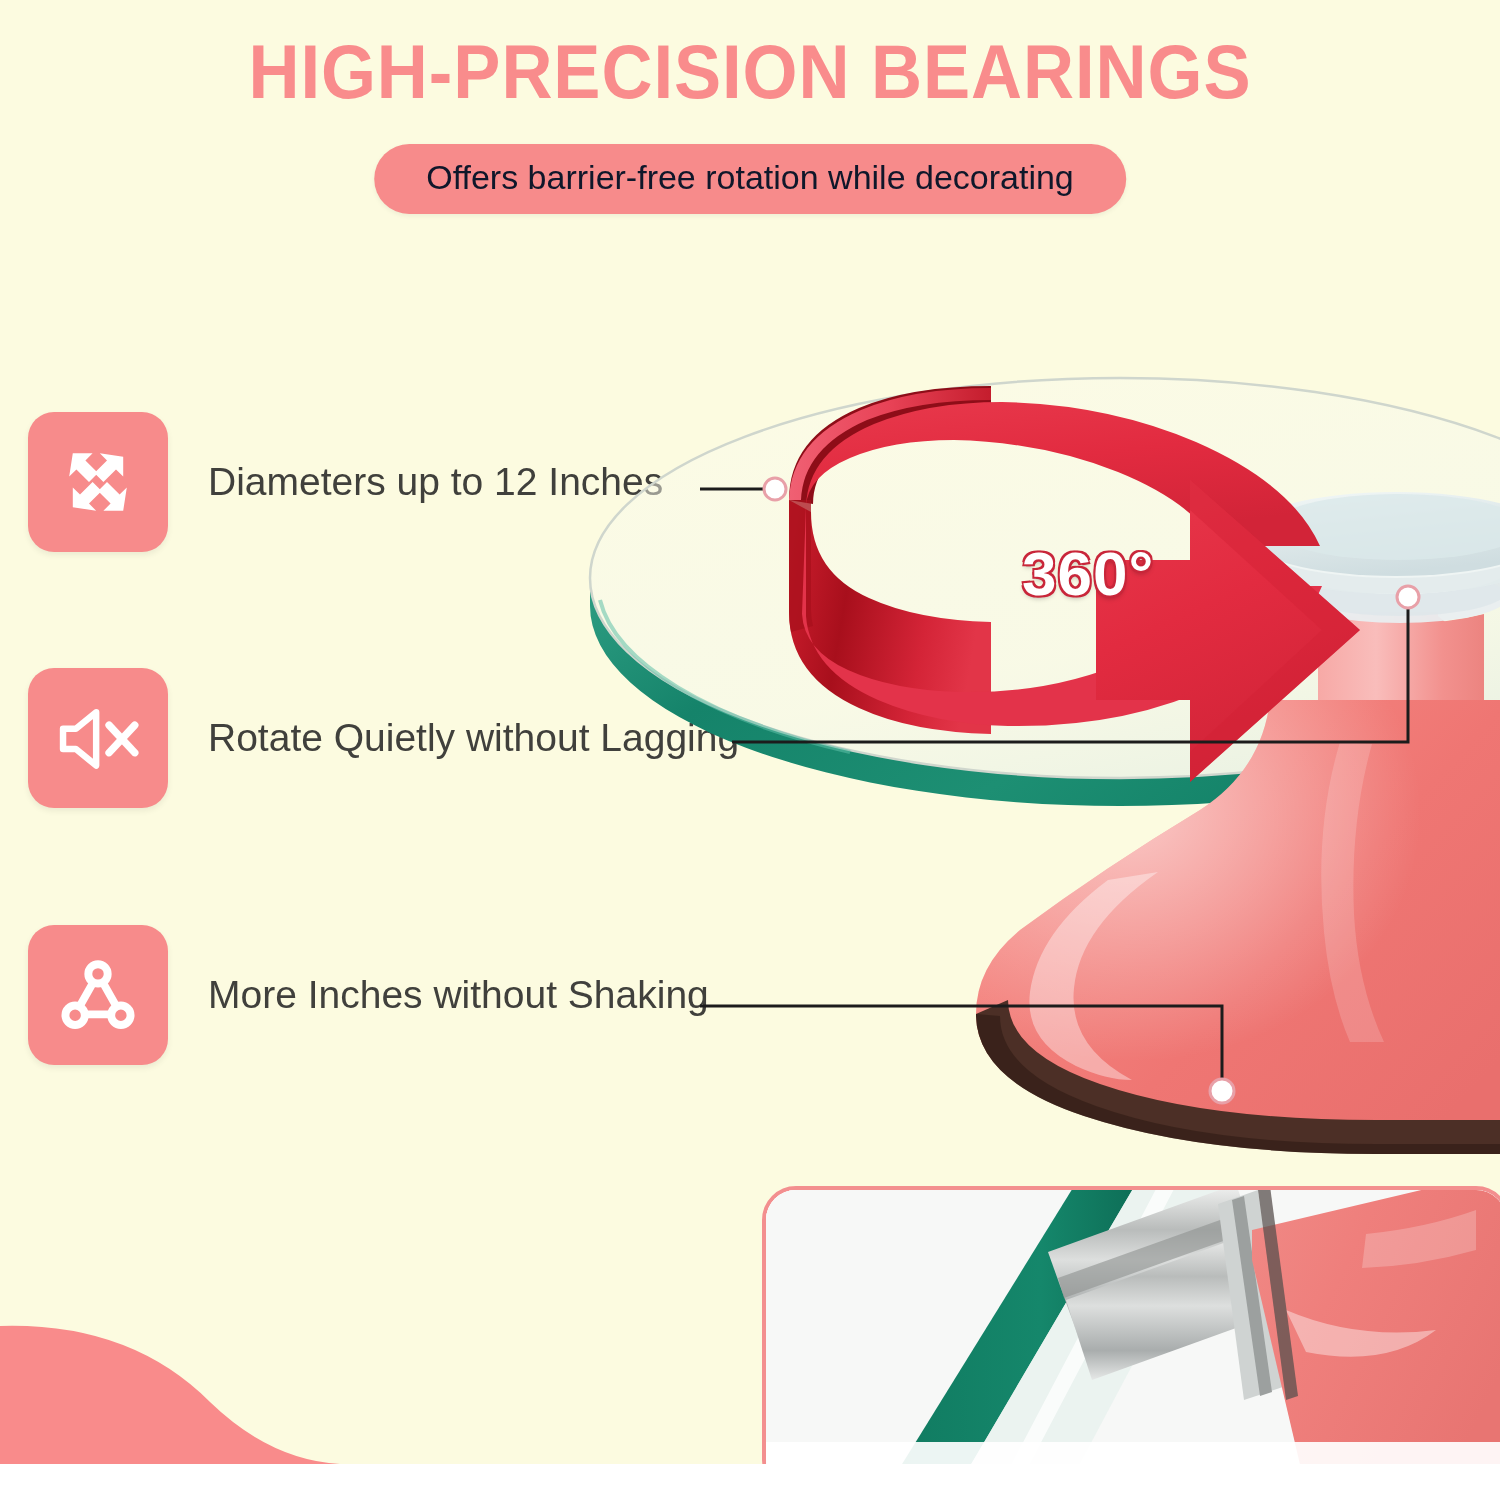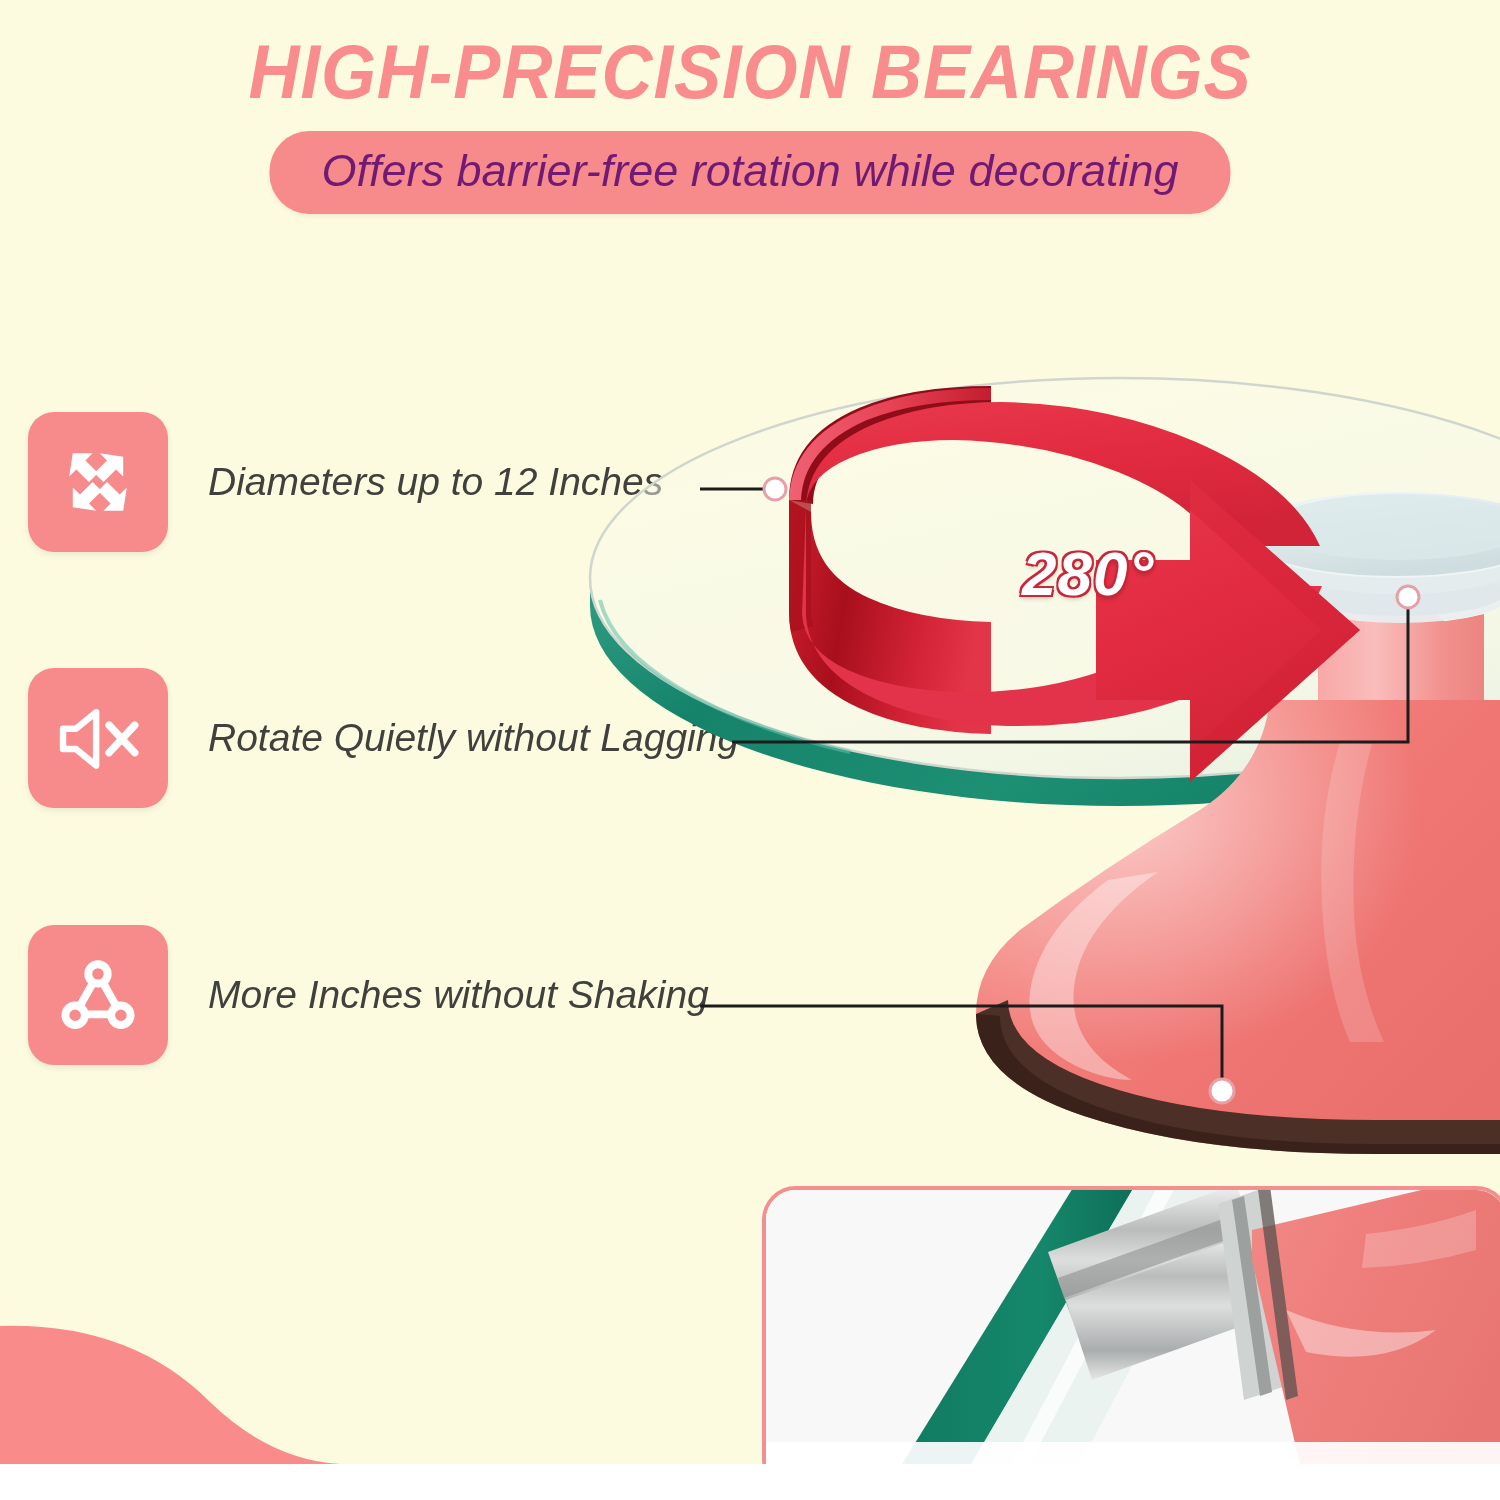--- a/index.html
+++ b/index.html
@@ -9,21 +9,20 @@
   body {
     width: 1500px; height: 1500px;
     font-family: "Liberation Sans", sans-serif;
     overflow: hidden;
   }
   #stage {
     position: relative;
     width: 1500px; height: 1500px;
     background: #fcfbe0;
     overflow: hidden;
-    font-style: italic;
   }
   
   .bottom-strip {
     position: absolute; left: 0; bottom: 0;
     width: 1500px; height: 36px;
     background: #ffffff;
     z-index: 40;
   }
   
   .title {
@@ -34,27 +33,27 @@
     font-family: "Liberation Sans Narrow", "Liberation Sans", sans-serif;
     font-weight: 700;
     font-size: 76px;
     letter-spacing: 1px;
     color: #f98c8c;
     transform: scaleX(0.93);
     white-space: nowrap;
   }
   .subtitle-pill {
     position: absolute;
-    left: 50%; top: 131px;
+    left: 50%; top: 144px;
     transform: translateX(-50%);
     background: #f78b8b;
-    color: #701a75;
+    color: #0f172a;
     border-radius: 40px;
     padding: 14px 52px 17px;
-    font-size: 45px;
+    font-size: 34px;
     font-weight: 400;
     white-space: nowrap;
     box-shadow: 0 2px 5px rgba(0,0,0,0.06);
   }
   
   .feature {
     position: absolute;
     left: 28px;
     display: flex;
     align-items: center;
@@ -299,21 +298,21 @@
                L1360,630 Z" fill="url(#arrowFace)"></path>
       <path d="M1190,480 L1360,630 L1190,782 L1190,752 L1322,630 L1190,510 Z" fill="#d32236" opacity="0.45"></path>
 
       <path d="M789,500 q2,-60 72,-90 q52,-22 130,-22 l0,12
                q-74,0 -124,20 q-64,28 -66,80 z" fill="url(#arrowEdge)"></path>
       <path d="M1002,384 q108,2 198,42 q96,42 126,106 l-14,0
                q-28,-58 -118,-96 q-88,-38 -192,-40 z" fill="#f2eede" opacity="0.0"></path>
     </g>
   </svg>
 
-  <div class="badge-360">280°</div>
+  <div class="badge-360">360°</div>
 
   <svg class="leader-svg" viewBox="0 0 1500 1500" xmlns="http://www.w3.org/2000/svg">
     <g stroke="#1c1c1c" stroke-width="3" fill="none">
       <line x1="700" y1="489" x2="765" y2="489"></line>
       <polyline points="732,742 1408,742 1408,600"></polyline>
       <polyline points="700,1006 1222,1006 1222,1086"></polyline>
     </g>
     <g fill="#ffffff" stroke="#e8a0a8" stroke-width="3">
       <circle cx="775" cy="489" r="11"></circle>
       <circle cx="1408" cy="597" r="11"></circle>

